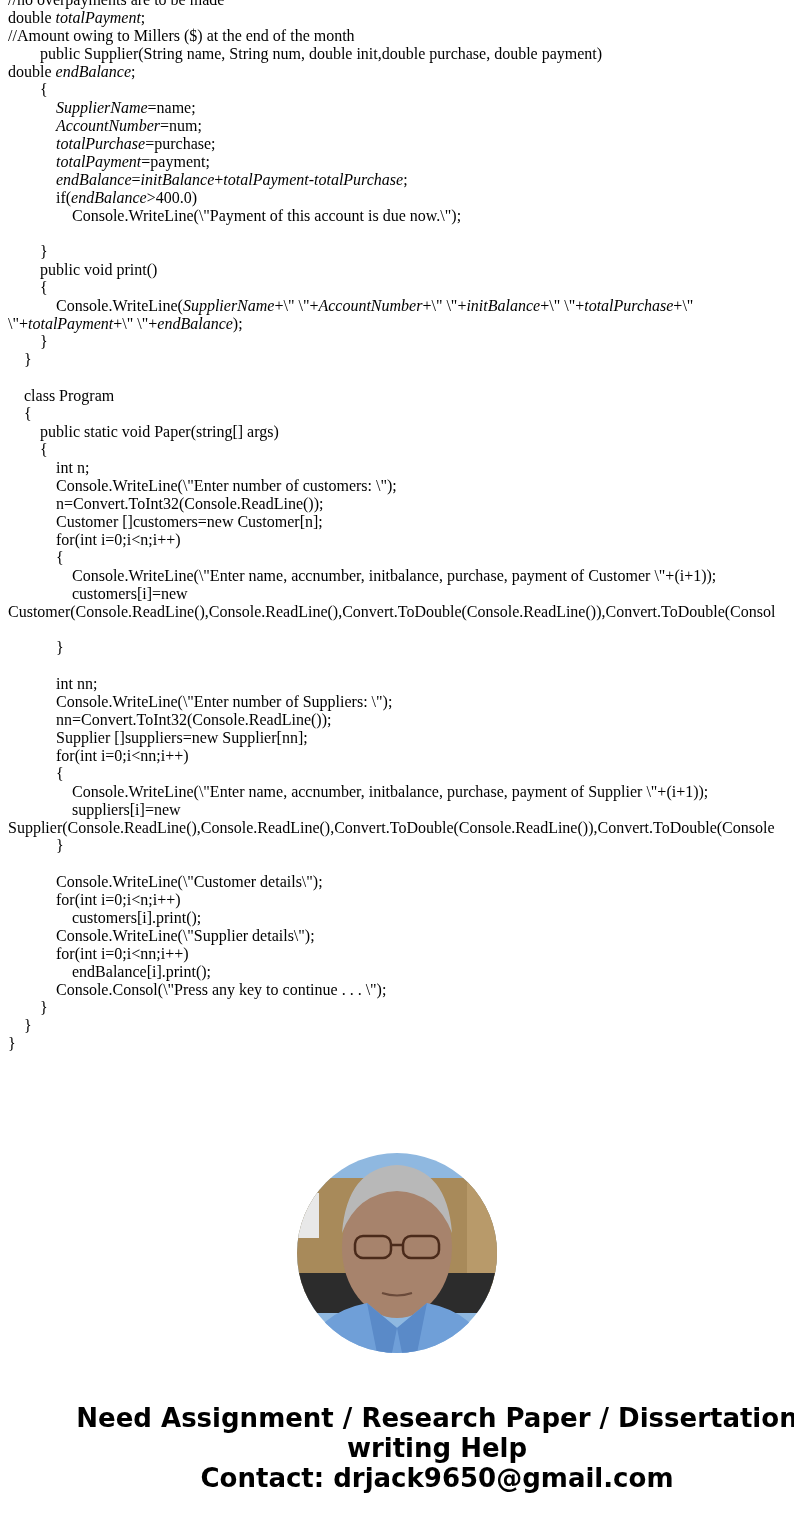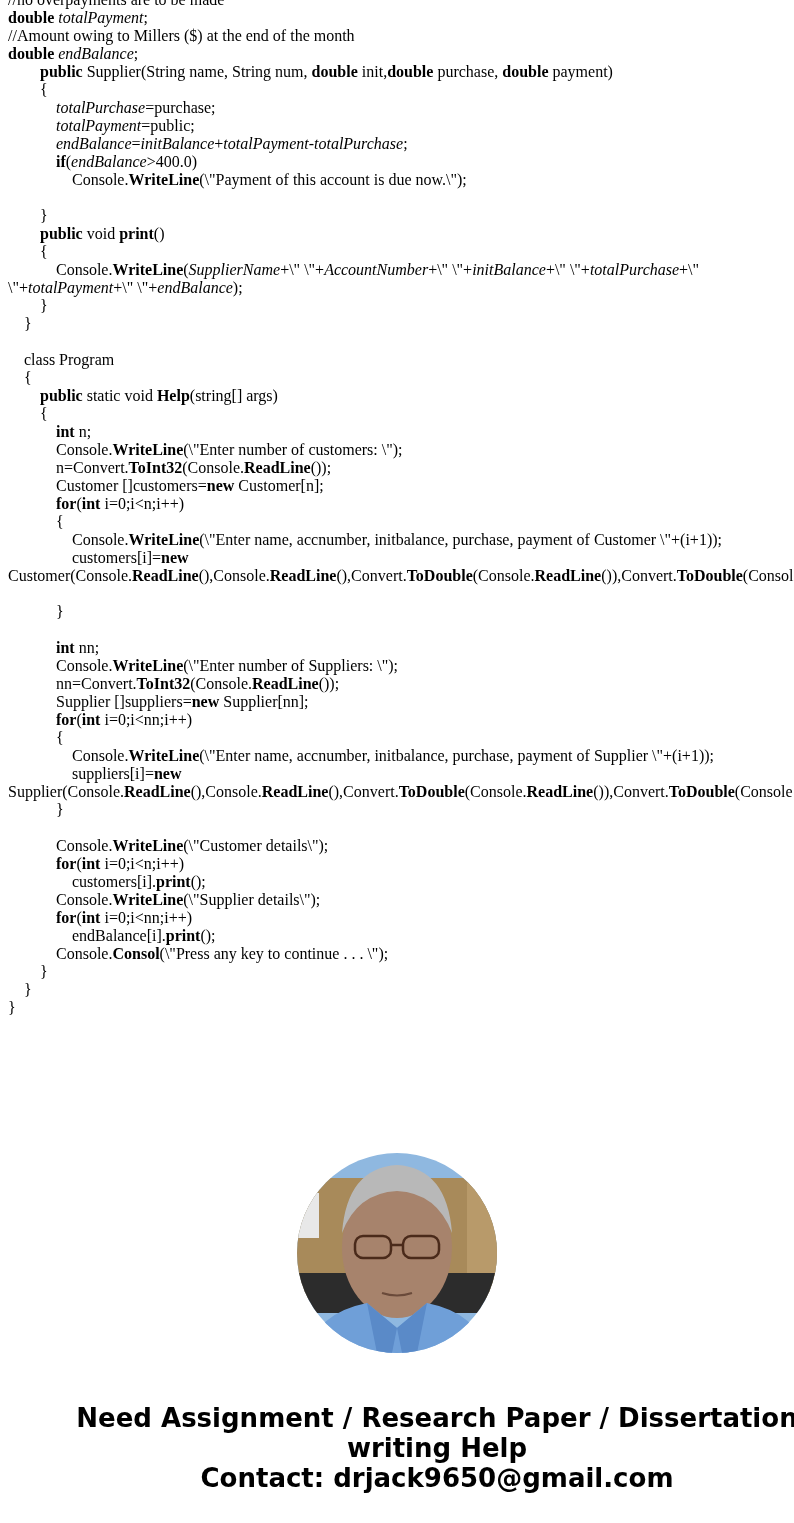--- a/index.html
+++ b/index.html
@@ -3,21 +3,21 @@
 <meta charset="utf-8">
 <style>
   html, body { margin:0; padding:0; background:#ffffff; }
   body { width:794px; height:1523px; overflow:hidden; position:relative; }
   .code {
     position:absolute; left:8px; top:-9px; width:786px;
     font-family:"Liberation Serif", serif; font-size:16px; line-height:18px;
     color:#000; white-space:nowrap;
   }
   .line { height:18px; position:relative; }
-  .b { font-weight:bold;margin-top:33px; }
+  .b { font-weight:normal;margin-top:33px; }
   .i { font-style:italic; }
   .ind1 { padding-left:16px; }
   .ind2 { padding-left:32px; }
   .ind3 { padding-left:48px; }
   .ind4 { padding-left:64px; }
   .avatar {
     position:absolute; left:297px; top:1153px; width:200px; height:200px;
     border-radius:50%; overflow:hidden;
   }
   .avatar svg { display:block; }
@@ -27,40 +27,42 @@
     line-height:30px; color:#000;margin-left:40px;
   }
 </style>
 </head>
 <body>
 
 <div class="code" id="code">
     <div class="line"><span>//no overpayments are to be made</span></div>
     <div class="line"><span class="b">double</span><span> </span><span class="i">totalPayment</span><span>;</span></div>
     <div class="line"><span>//Amount owing to Millers ($) at the end of the month</span></div>
+    <div class="line ind2"><span class="b">public</span><span> Supplier(String name, String num, </span><span class="b">double</span><span> init,</span><span class="b">double</span><span> purchase, </span><span class="b">double</span><span> payment)</span></div>
     <div class="line"><span class="b">double</span><span> </span><span class="i">endBalance</span><span>;</span></div>
-    <div class="line ind2"><span class="b">public</span><span> Supplier(String name, String num, </span><span class="b">double</span><span> init,</span><span class="b">double</span><span> purchase, </span><span class="b">double</span><span> payment)</span></div>
     <div class="line ind2"><span>{</span></div>
+    <div class="line ind3"><span class="i">SupplierName</span><span>=name;</span></div>
+    <div class="line ind3"><span class="i">AccountNumber</span><span>=num;</span></div>
     <div class="line ind3"><span class="i">totalPurchase</span><span>=purchase;</span></div>
-    <div class="line ind3"><span class="i">totalPayment</span><span>=public;</span></div>
+    <div class="line ind3"><span class="i">totalPayment</span><span>=payment;</span></div>
     <div class="line ind3"><span class="i">endBalance</span><span>=</span><span class="i">initBalance</span><span>+</span><span class="i">totalPayment</span><span>-</span><span class="i">totalPurchase</span><span>;</span></div>
     <div class="line ind3"><span class="b">if</span><span>(</span><span class="i">endBalance</span><span>&gt;400.0)</span></div>
     <div class="line ind4"><span>Console.</span><span class="b">WriteLine</span><span>(\"Payment of this account is due now.\");</span></div>
     <div class="line"><span></span></div>
     <div class="line ind2"><span>}</span></div>
     <div class="line ind2"><span class="b">public</span><span> void </span><span class="b">print</span><span>()</span></div>
     <div class="line ind2"><span>{</span></div>
     <div class="line ind3"><span>Console.</span><span class="b">WriteLine</span><span>(</span><span class="i">SupplierName</span><span>+\" \"+</span><span class="i">AccountNumber</span><span>+\" \"+</span><span class="i">initBalance</span><span>+\" \"+</span><span class="i">totalPurchase</span><span>+\"</span></div>
     <div class="line"><span>\"+</span><span class="i">totalPayment</span><span>+\" \"+</span><span class="i">endBalance</span><span>);</span></div>
     <div class="line ind2"><span>}</span></div>
     <div class="line ind1"><span>}</span></div>
     <div class="line"><span></span></div>
     <div class="line ind1"><span>class Program</span></div>
     <div class="line ind1"><span>{</span></div>
-    <div class="line ind2"><span class="b">public</span><span> static void </span><span class="b">Help</span><span>(string[] args)</span></div>
+    <div class="line ind2"><span class="b">public</span><span> static void </span><span class="b">Paper</span><span>(string[] args)</span></div>
     <div class="line ind2"><span>{</span></div>
     <div class="line ind3"><span class="b">int</span><span> n;</span></div>
     <div class="line ind3"><span>Console.</span><span class="b">WriteLine</span><span>(\"Enter number of customers: \");</span></div>
     <div class="line ind3"><span>n=Convert.</span><span class="b">ToInt32</span><span>(Console.</span><span class="b">ReadLine</span><span>());</span></div>
     <div class="line ind3"><span>Customer []customers=</span><span class="b">new</span><span> Customer[n];</span></div>
     <div class="line ind3"><span class="b">for</span><span>(</span><span class="b">int</span><span> i=0;i&lt;n;i++)</span></div>
     <div class="line ind3"><span>{</span></div>
     <div class="line ind4"><span>Console.</span><span class="b">WriteLine</span><span>(\"Enter name, accnumber, initbalance, purchase, payment of Customer \"+(i+1));</span></div>
     <div class="line ind4"><span>customers[i]=</span><span class="b">new</span></div>
     <div class="line"><span>Customer(Console.</span><span class="b">ReadLine</span><span>(),Console.</span><span class="b">ReadLine</span><span>(),Convert.</span><span class="b">ToDouble</span><span>(Console.</span><span class="b">ReadLine</span><span>()),Convert.</span><span class="b">ToDouble</span><span>(Consol</span></div>

